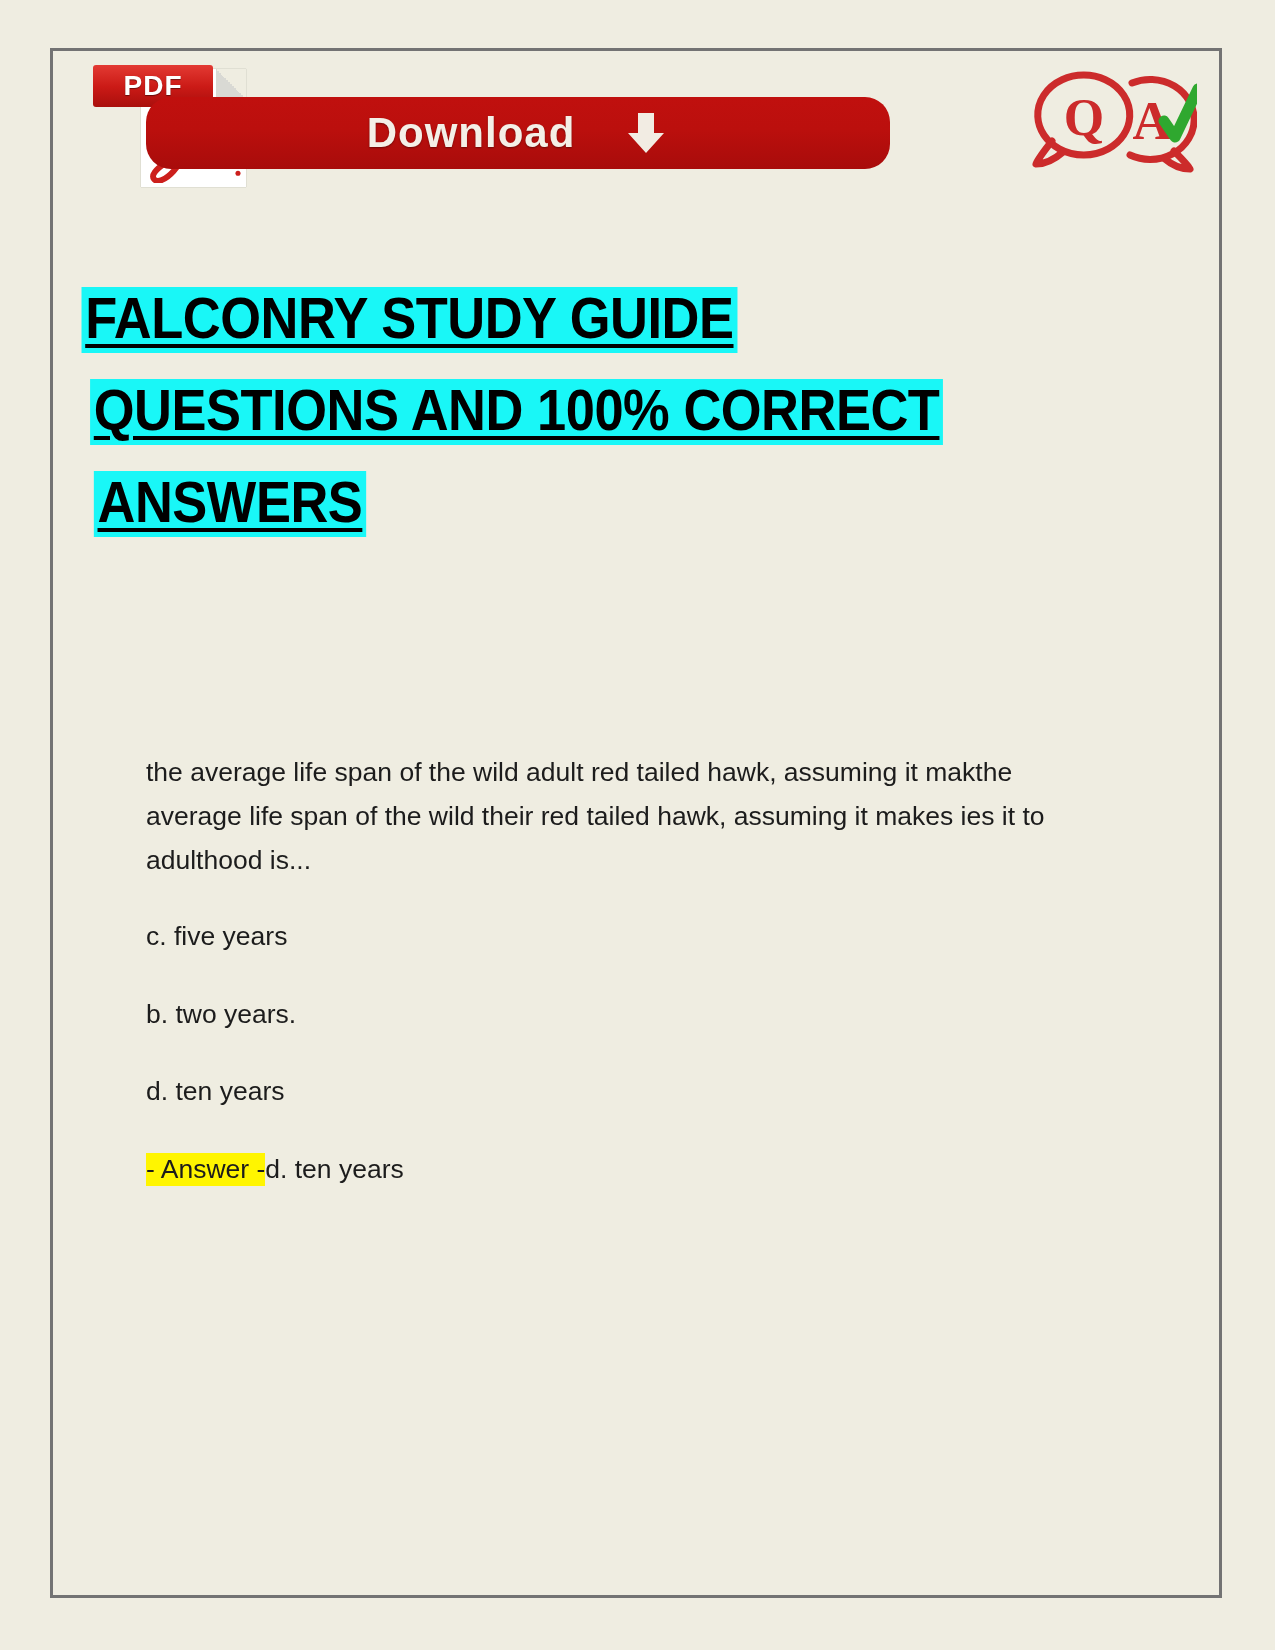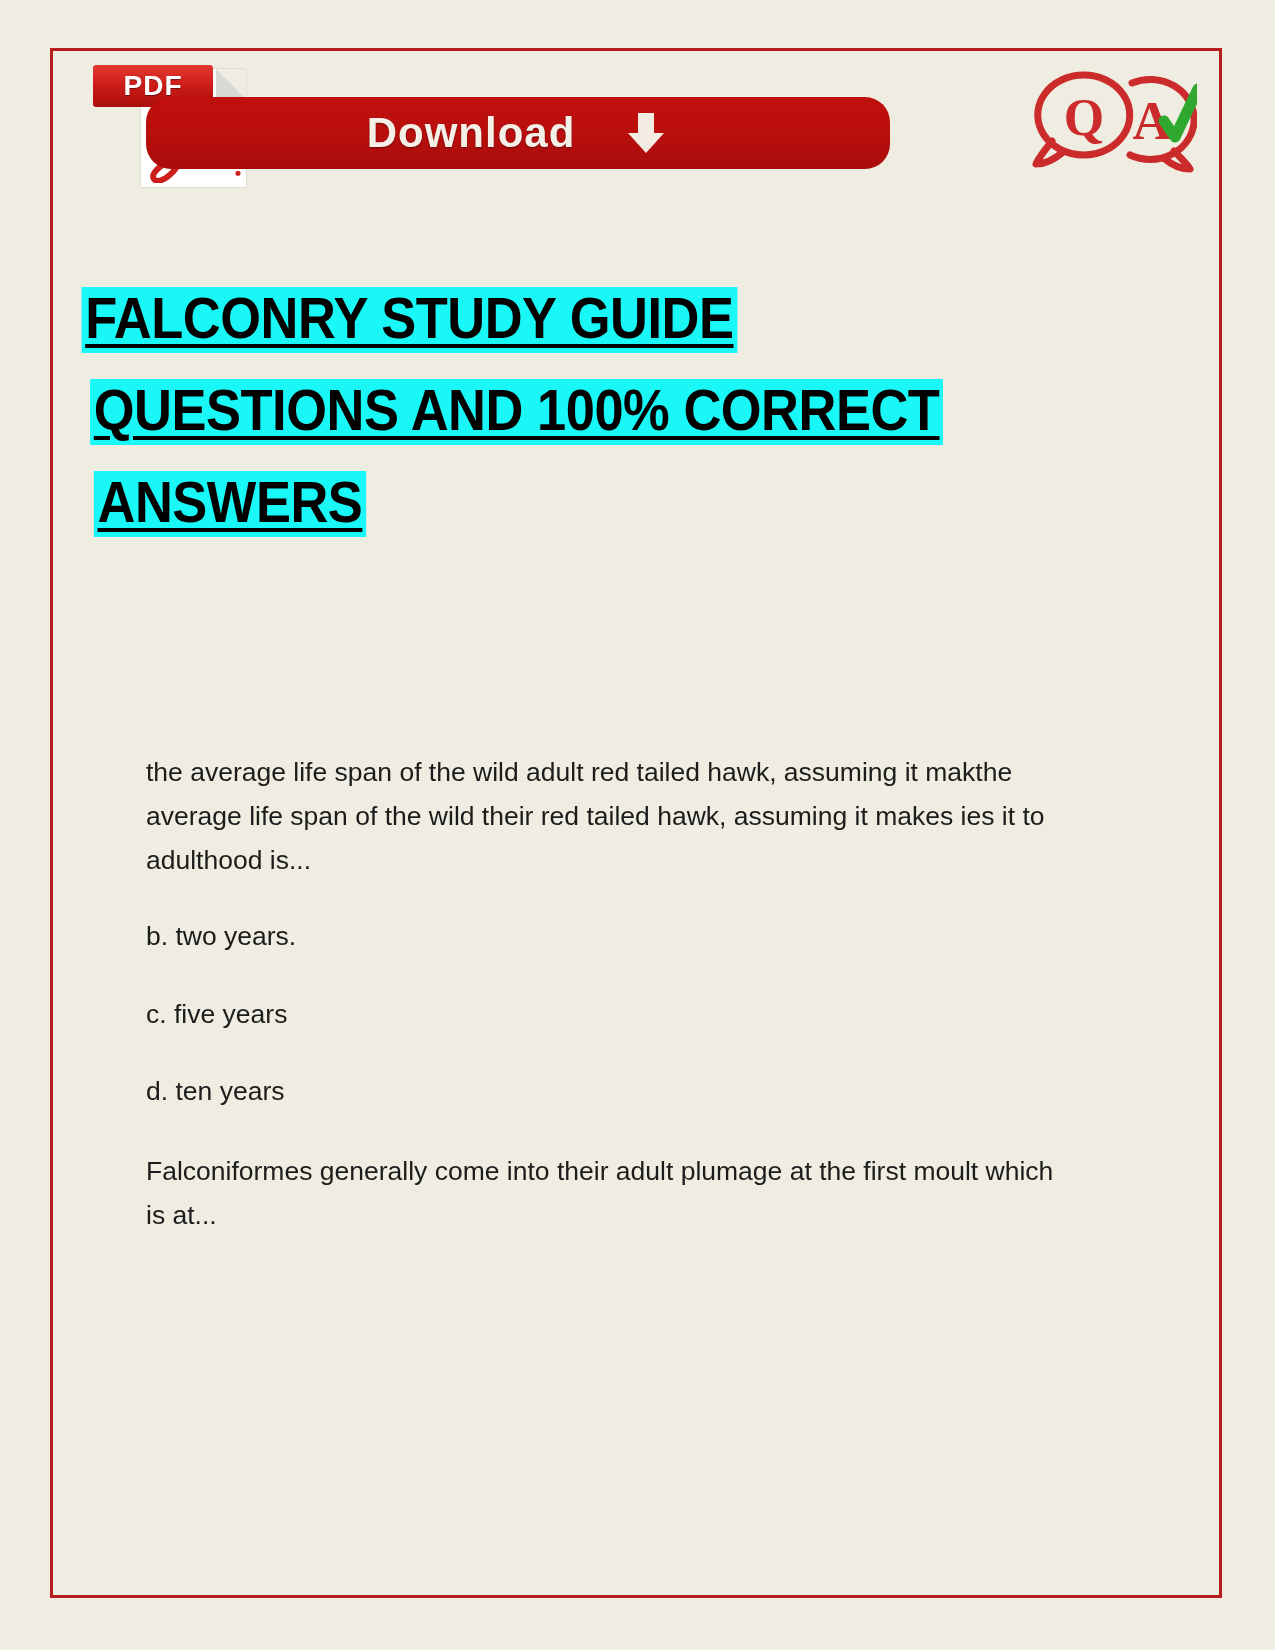--- a/index.html
+++ b/index.html
@@ -14,21 +14,21 @@
     font-family: "Liberation Sans", sans-serif;
     overflow: hidden;
   }
 
   .page-frame {
     position: absolute;
     left: 50px;
     top: 48px;
     width: 1172px;
     height: 1550px;
-    border: 3px solid #b91c1c;
+    border: 3px solid #737373;
     background: #efede1;
     box-sizing: border-box;
   }
 
   
   .header-band {
     position: absolute;
     left: 0;
     top: 0;
     width: 100%;
@@ -248,21 +248,21 @@
     </div>
     <div class="title-line">
       <span class="title-mark">ANSWERS</span>
     </div>
   </div>
 
   <div class="body-block">
 
     <p class="para">the average life span of the wild adult red tailed hawk, assuming it makthe average life span of the wild their red tailed hawk, assuming it makes ies it to adulthood is...</p>
 
+    <p class="option">c. five years</p>
     <p class="option">b. two years.</p>
-    <p class="option">c. five years</p>
     <p class="option">d. ten years</p>
 
-
-    <p class="closing">Falconiformes generally come into their adult plumage at the first moult which is at...</p>
+    <p class="answer-line"><span class="hl-yellow">- Answer -</span><span>d. ten years</span></p>
+
   </div>
 
 </div>
 
 </body></html>

